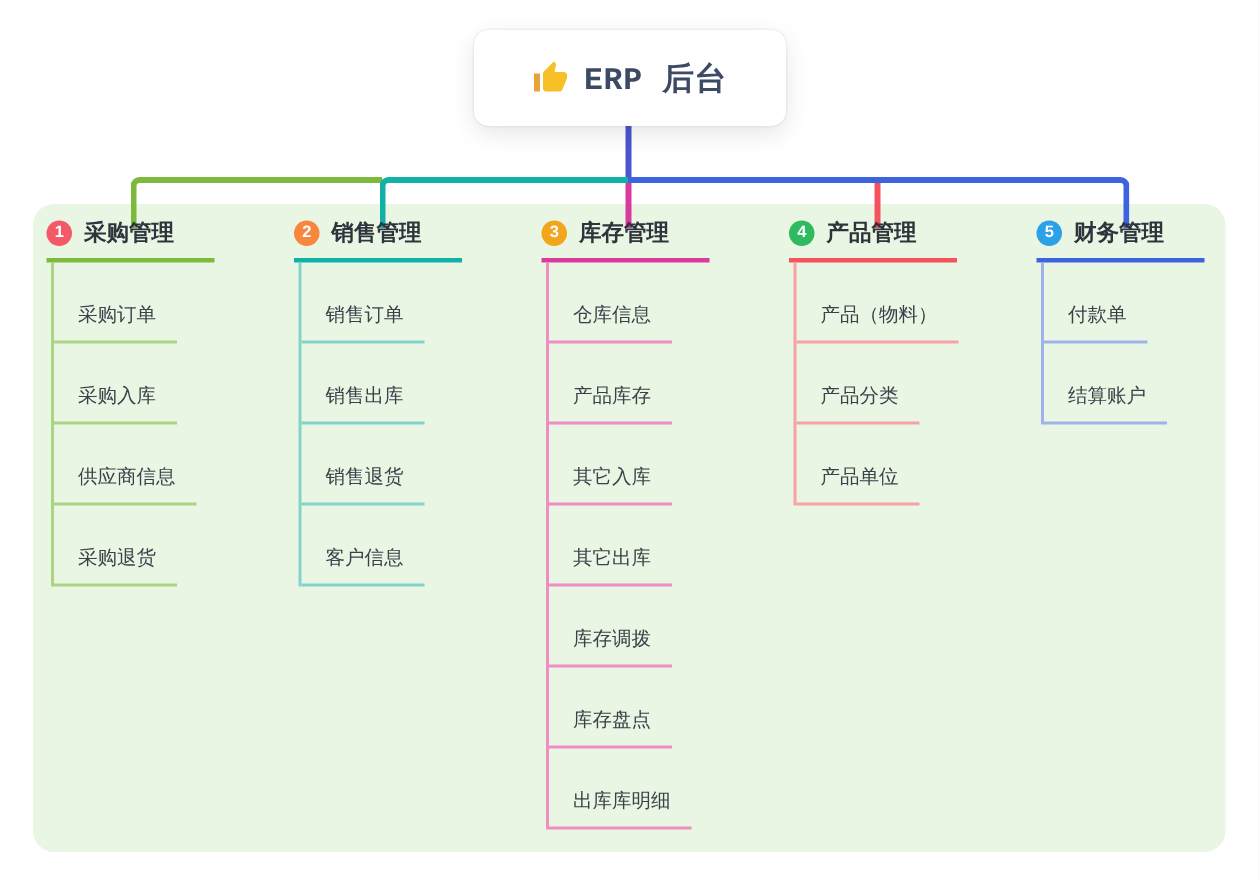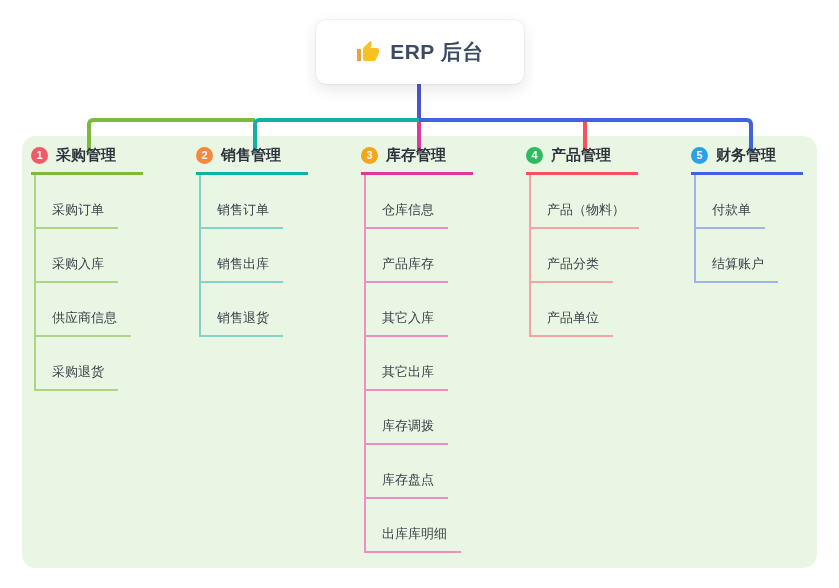--- a/index.html
+++ b/index.html
@@ -13,21 +13,21 @@
   .stage { position:absolute; inset:0; width:839px; height:588px; }
 
   
   .root-node {
     position:absolute; left:316px; top:20px; width:208px; height:64px;
     background:#ffffff; border-radius:10px;
     box-shadow: 0 0 0 1px rgba(0,0,0,0.04), 0 5px 16px rgba(0,0,0,0.10);
     display:flex; align-items:center; justify-content:center; gap:10px;
     z-index:5;
   }
-  .root-title { font-size:21px; font-weight:600; color:#3d4a63; letter-spacing:0.5px; }
+  .root-title { font-size:21px; font-weight:600; color:#3d4a63; letter-spacing:0.5px;font-family:Liberation Mono, monospace; }
   .thumb-icon { width:24px; height:24px; }
 
   
   .drop { position:absolute; width:4px; background:var(--c); }
   .elbow-left {
     position:absolute; border-top:4px solid var(--c); border-left:4px solid var(--c);
     border-top-left-radius:6px;
   }
   .elbow-right {
     position:absolute; border-top:4px solid var(--c); border-right:4px solid var(--c);
@@ -121,20 +121,23 @@
     <div class="children">
       <div class="child">
           <div class="child-label">销售订单</div>
         </div>
       <div class="child">
           <div class="child-label">销售出库</div>
         </div>
       <div class="child">
           <div class="child-label">销售退货</div>
         </div>
+      <div class="child">
+          <div class="child-label">客户信息</div>
+        </div>
     </div>
   </div>
 
   <div class="branch" style="left: 361px; --strong: #d93a9e; --light: #ee8ec2; --badge: #f3a61b;">
     <div class="branch-header">
       <span class="badge">3</span>
       <span class="branch-title">库存管理</span>
     </div>
     <div class="children">
       <div class="child">

